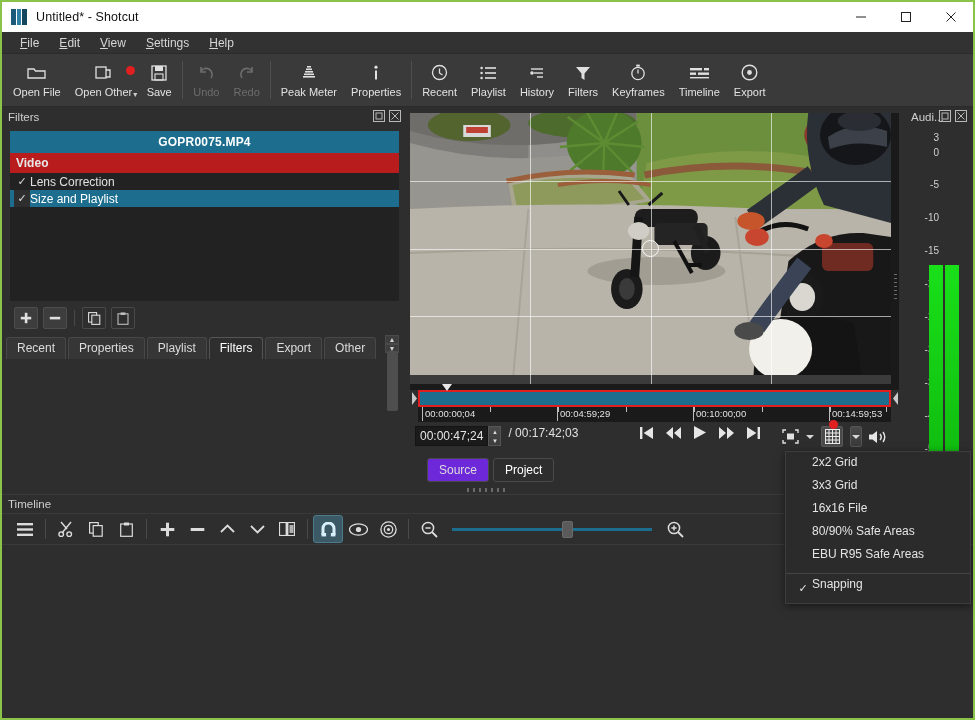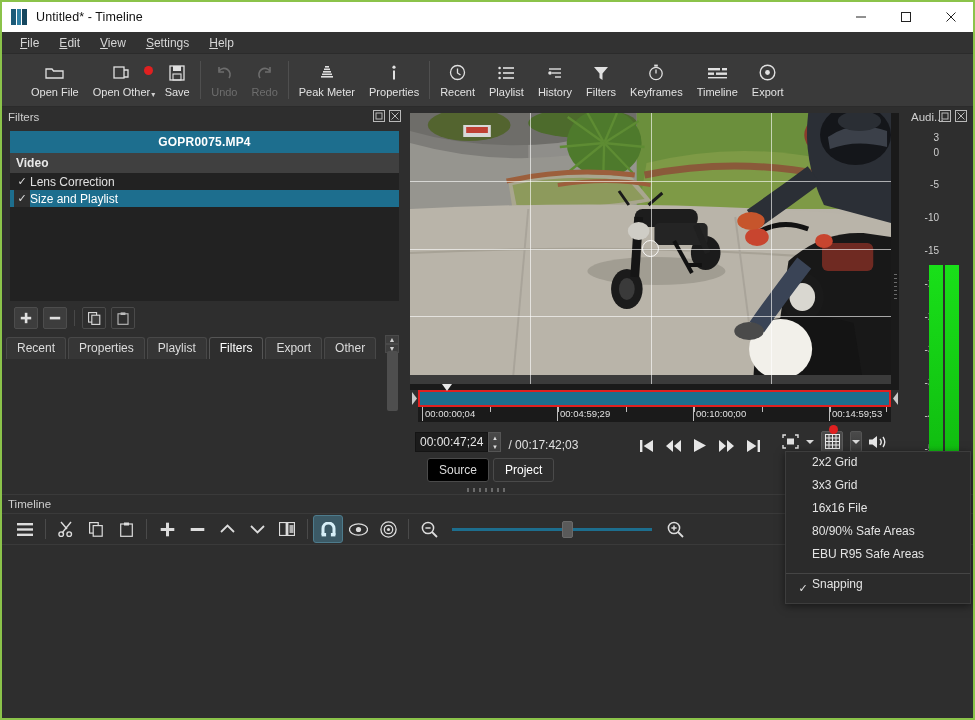--- a/index.html
+++ b/index.html
@@ -47,21 +47,21 @@
     border-bottom: 1px solid #2b2b2b;
   }
   .menu-item {
     font-size: 12px; color: #d6d6d6; padding: 2px 10px;
   }
   .menu-item u { text-decoration: underline; }
 
   
   .toolbar {
     height: 53px; background: #3a3a3a;
-    display: flex; align-items: center; padding-left: 22px;
+    display: flex; align-items: center; padding-left: 4px;
     border-bottom: 1px solid #2b2b2b;
     position: relative;
   }
   .tb-btn {
     height: 49px; min-width: 40px; padding: 0 7px;
     display: flex; flex-direction: column; align-items: center; justify-content: center;
     gap: 3px; position: relative;
   }
   .tb-ico { height: 20px; display:flex; align-items:center; justify-content:center; color:#e0e0e0; }
   .tb-lbl { font-size: 11px; color: #e2e2e2; white-space: nowrap; }
@@ -86,21 +86,21 @@
   .dock-title-btns { position: absolute; right: 6px; top: 3px; display: flex; gap: 4px; }
   .dock-ico-btn { width: 12px; height: 12px; color: #b9b9b9; }
   .filters-body { padding: 5px 8px 0 8px; }
   .clip-header {
     background: #1d6e8e; color: #fff; text-align: center;
     font-size: 12px; font-weight: bold; padding: 4px 0; letter-spacing: .2px;
   }
   .filter-list { background: #222222; height: 148px; border: 0; }
   .fl-group {
     font-size: 12px; font-weight: bold; color: #e8e8e8;
-    background: #404040; padding: 3px 6px;
+    background: #b91c1c; padding: 3px 6px;
   }
   .fl-row {
     display: flex; align-items: center; height: 17px;
     font-size: 12px; color: #e0e0e0; padding-left: 4px;
   }
   .fl-row .chk { width: 16px; color: #dcdcdc; font-size: 11px; text-align:center; }
   .fl-row.sel { background: #1d6e8e; color: #fff; }
   .fl-row.sel .chk { background: #2e2e2e; color:#e0e0e0; height:17px; line-height:17px; }
 
   .fl-toolbar { display: flex; align-items: center; gap: 5px; padding: 6px 0 4px 4px; }
@@ -178,21 +178,21 @@
   .ruler {
     height: 15px; background: #1a1a1a; position: relative; overflow: hidden;
     margin-left: 8px; margin-right: 8px;
   }
   .ruler .tick { position:absolute; top:0; width:1px; height:5px; background:#bdbdbd; }
   .ruler .tick.maj { height: 14px; }
   .ruler .tlabel { position:absolute; top:1px; font-size:9.5px; color:#e0e0e0; white-space:nowrap; }
 
   
   .transport {
-    height: 30px; display: flex; align-items: flex-end; padding: 4px 6px 0 8px;
+    height: 30px; display: flex; align-items: flex-start; padding: 4px 6px 0 8px;
     position: relative;
   }
   .tc-box {
     height: 20px; background: #1b1b1b; border:1px solid #141414; color:#e6e6e6;
     font-size: 12px; padding: 0 4px; line-height: 18px; display:flex; align-items:center;
   }
   .spin { width: 13px; height: 20px; background: linear-gradient(#4a4a4a,#3c3c3c);
     border:1px solid #555; display:flex; flex-direction:column; }
   .spin i { flex:1; display:flex; align-items:center; justify-content:center; color:#ddd; font-size:6px; }
   .tc-total { font-size: 12px; color: #e0e0e0; margin-left: 7px; }
@@ -209,21 +209,21 @@
   }
   .dd-arrow {
     width: 12px; height: 21px; background: linear-gradient(#4a4a4a,#3a3a3a); border:1px solid #555;
     border-radius:2px; display:flex; align-items:center; justify-content:center;
   }
   .chev { width:0;height:0;border-left:4px solid transparent;border-right:4px solid transparent;border-top:4px solid #d8d8d8; }
 
   .srcproj { display: flex; gap: 4px; padding: 6px 0 0 20px; align-items: flex-start; }
   .sp-tab {
     font-size: 12px; color: #dcdcdc; padding: 4px 11px;
-    background: #000000; border: 1px solid #4a4a4a; border-radius: 3px;
+    background: #6d28d9; border: 1px solid #4a4a4a; border-radius: 3px;
   }
   .sp-tab.active { background: #2e2e2e; color: #fff; }
   .grip-dots {
     position:absolute; left: 60px; bottom: 2px; width: 38px; height: 4px;
     background: repeating-linear-gradient(90deg,#6a6a6a 0 2px, transparent 2px 6px);
   }
 
   
   .dock-audio { width: 68px; background: #2e2e2e; display:flex; flex-direction:column; }
   .meter-area { position: relative; flex: 1; margin: 0 4px 2px 2px; }
@@ -269,21 +269,21 @@
 <body>
 
 <div id="app">
 
   <div class="titlebar">
     <span class="app-icon">
         <i></i>
         <i></i>
         <i></i>
       </span>
-    <span class="title">Untitled* - Timeline</span>
+    <span class="title">Untitled* - Shotcut</span>
     <div class="win-btns">
       <div class="win-btn">
         <svg width="12" height="12" viewBox="0 0 12 12">
             <line x1="1" y1="6" x2="11" y2="6" stroke="#222" stroke-width="1"></line>
           </svg>
       </div>
       <div class="win-btn">
         <svg width="12" height="12" viewBox="0 0 12 12">
             <rect x="1.5" y="1.5" width="9" height="9" fill="none" stroke="#222" stroke-width="1"></rect>
           </svg>

